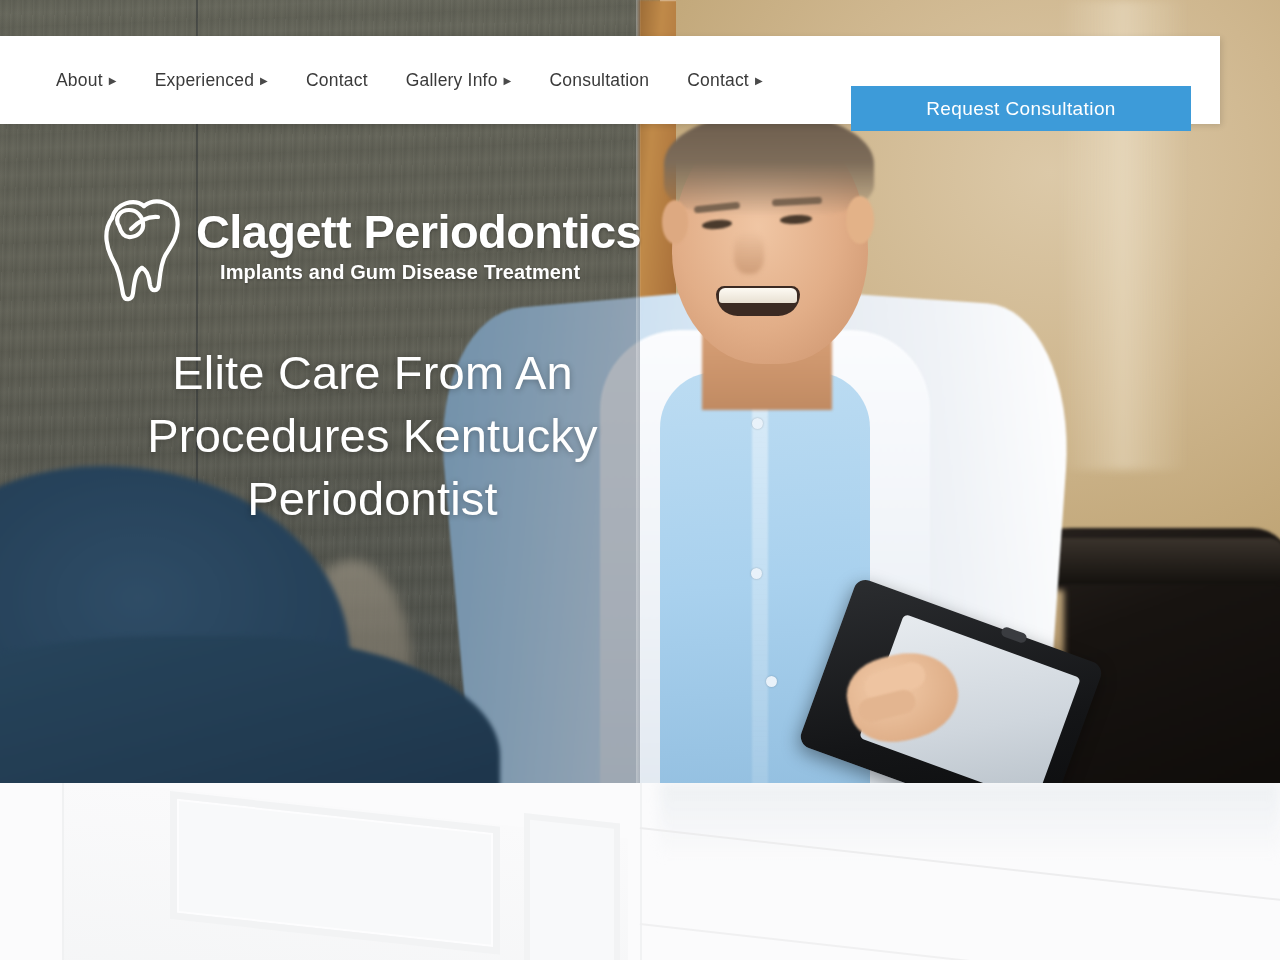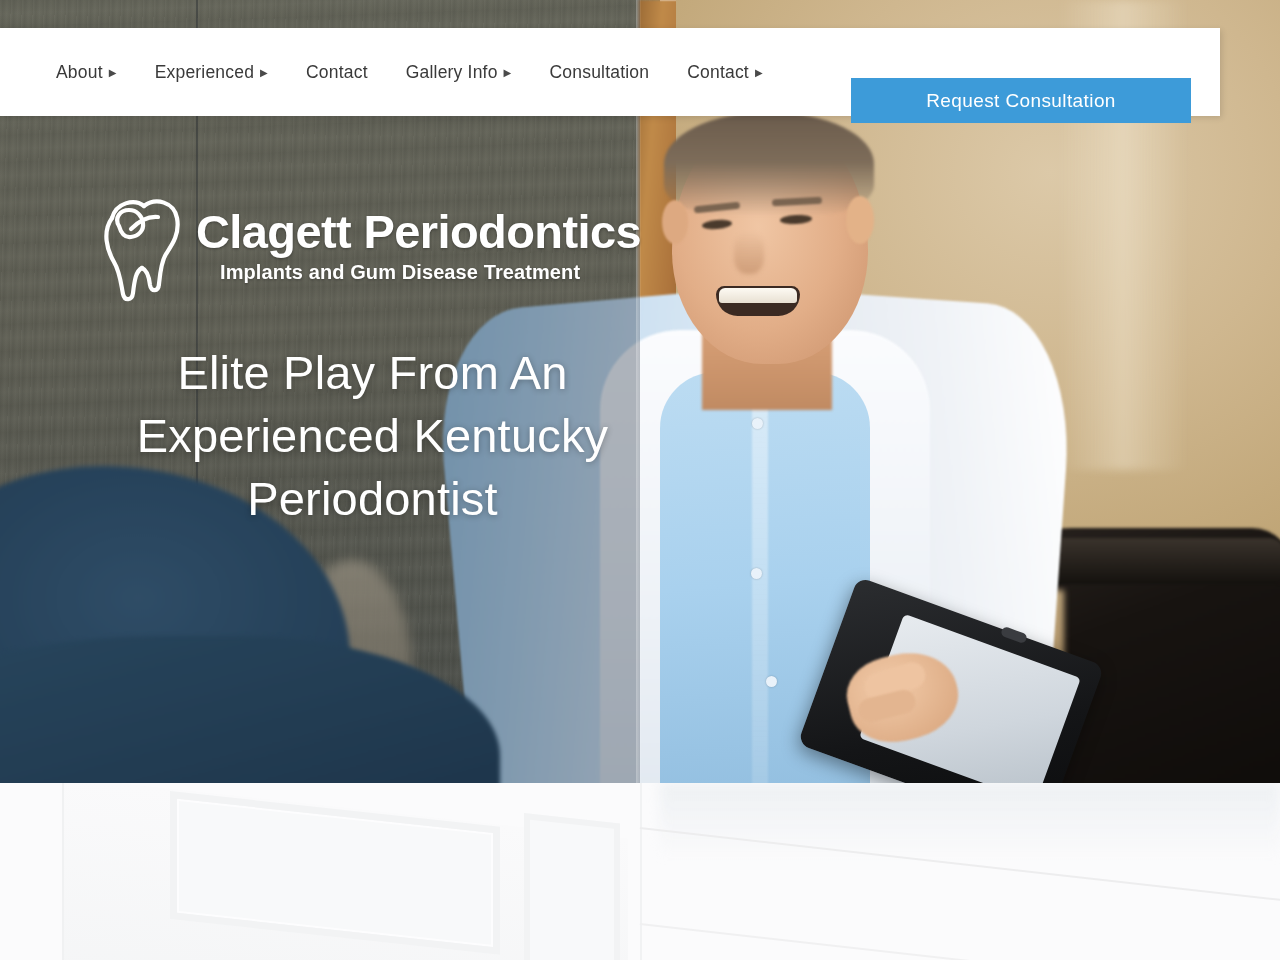--- a/index.html
+++ b/index.html
@@ -248,21 +248,21 @@
     background: transparent;
     color: #ffffff; font-size: 21px; font-family: "Liberation Sans", sans-serif;
     letter-spacing: 0.3px;
     display: flex; align-items: center; justify-content: center;
     cursor: pointer;
     text-shadow: 0 1px 4px rgba(0,0,0,0.3);
   }
 
   
   .header-bar {
-    position: absolute; left: 0; top: 28px; width: 1220px; height: 88px;
+    position: absolute; left: 0; top: 36px; width: 1220px; height: 88px;
     background: #ffffff;
     display: flex; align-items: center;
     box-shadow: 2px 2px 6px rgba(0,0,0,0.12);
     z-index: 20;
   }
   .nav { display: flex; align-items: center; margin-left: 56px; }
   .nav-item {
     display: flex; align-items: center; gap: 6px;
     color: #3a3a3a; font-size: 17.5px; letter-spacing: 0.2px;
     margin-right: 38px; cursor: pointer; white-space: nowrap;
@@ -392,21 +392,21 @@
               <path d="M33 41 C40 34, 50 28, 60 29"></path>
             </g>
           </svg>
         </span>
         <span class="logo-text">
           <span class="logo-name">Clagett Periodontics</span>
           <span class="logo-tagline">Implants and Gum Disease Treatment</span>
         </span>
       </div>
 
-      <h1 class="hero-headline">Elite Play From An Experienced Kentucky Periodontist</h1>
+      <h1 class="hero-headline">Elite Care From An Procedures Kentucky Periodontist</h1>
 
 
     </div>
   </section>
 
   <header class="header-bar">
     <nav class="nav">
 
       <div class="nav-item">
         <span>About</span>

